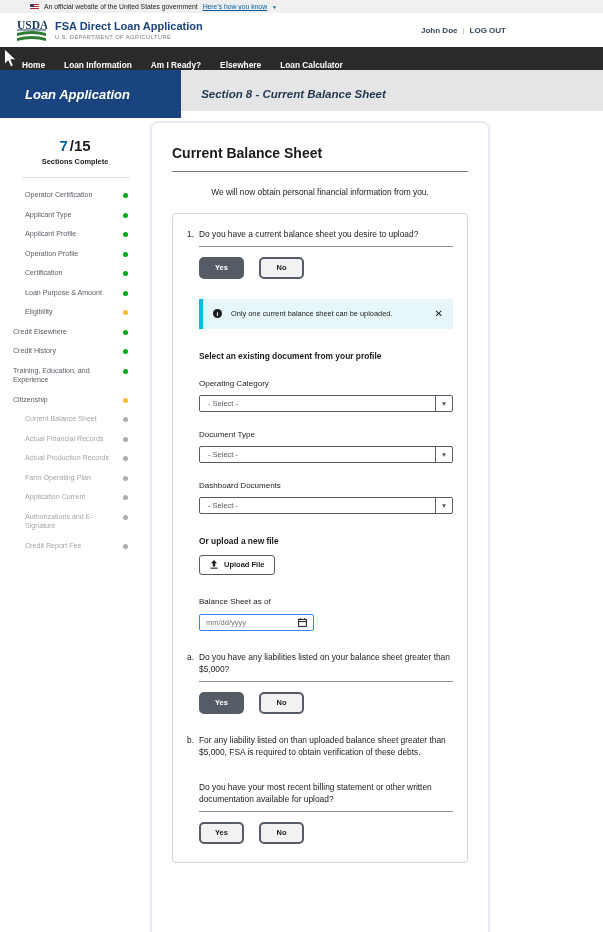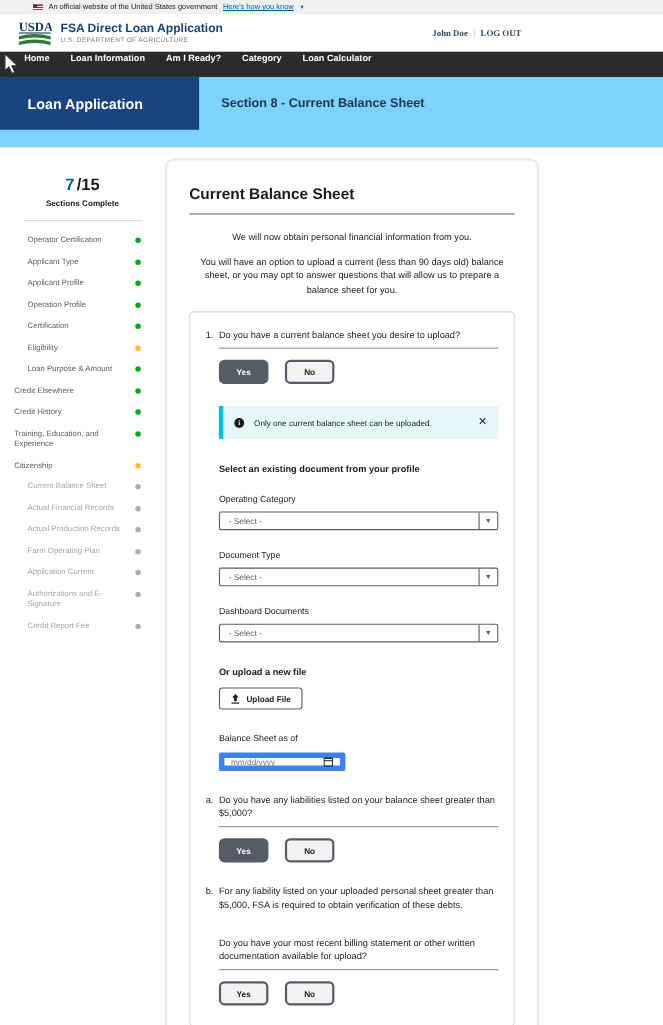--- a/index.html
+++ b/index.html
@@ -7,35 +7,35 @@
   body { font-family: "Liberation Sans", sans-serif; background: #fff; position: relative; color: #1b1b1b; }
 
   
   .gov-banner { height: 13px; background: #f0f0f0; display: flex; align-items: center; padding-left: 30px; gap: 5px; font-size: 6.8px; color: #1b1b1b; }
   .flag-icon { width: 9px; height: 5px; position: relative; background: repeating-linear-gradient(#b22234 0 1px, #fff 1px 2px); flex: none; }
   .flag-icon::after { content: ""; position: absolute; left: 0; top: 0; width: 4px; height: 2.6px; background: #3c3b6e; }
   .how-link { color: #005ea2; text-decoration: underline; cursor: pointer; }
   .how-chevron { color: #005ea2; font-size: 5px; }
 
   
-  .site-header { height: 34px; background: #fff; display: flex; align-items: center; padding: 0 44px 0 17px; }
+  .site-header { height: 34px; background: #fff; display: flex; align-items: center; padding: 0 12px 0 17px; }
   .logo-wrap { display: flex; align-items: center; cursor: pointer; }
   .title-block { margin-left: 8px; }
   .app-title { font-size: 11px; font-weight: 600; color: #1a4480; }
   .dept { font-size: 5.8px; color: #767a80; letter-spacing: .4px; margin-top: 2.5px; }
-  .header-right { margin-left: auto; display: flex; align-items: flex-start; gap: 5px; font-size: 8px; font-weight: bold; color: #31465a; padding-right: 85px; font-family: Liberation Serif, serif; }
+  .header-right { margin-left: auto; display: flex; align-items: flex-start; gap: 5px; font-size: 8px; font-weight: bold; color: #31465a; padding-right: 85px; }
   .header-sep { color: #aeb2b7; font-weight: normal; }
   .logout { cursor: pointer; }
 
   
-  .main-nav { height: 23px; background: #2a2a2b; display: flex; align-items: flex-start; gap: 19px; padding-left: 22px; }
+  .main-nav { height: 23px; background: #2a2a2b; display: flex; align-items: flex-end; gap: 19px; padding-left: 22px; }
   .nav-item { color: #fff; font-size: 8.3px; font-weight: bold; text-decoration: none; cursor: pointer; }
 
   
-  .section-row { height: 64px; background: #7dd3fc; position: relative; }
+  .section-row { height: 41px; background: #e5e5e5; position: relative; font-style: italic; }
   .section-left { position: absolute; left: 0; top: 0; width: 181px; height: 48px; background: #1a4480; color: #fff; font-weight: bold; font-size: 13px; display: flex; align-items: center; padding-left: 25px; }
   .section-title { position: absolute; left: 181px; top: 0; width: 225px; height: 48px; display: flex; align-items: center; justify-content: center; font-size: 11.5px; font-weight: bold; color: #1f3550; }
 
   
   .content { position: relative; height: 814px; }
 
   .sidebar { position: absolute; left: 0; top: 0; width: 150px; padding-top: 26px; }
   .progress { text-align: center; font-size: 15px; font-weight: bold; color: #1b1b1b; }
   .progress-current { color: #005ea2; margin-right: 2px; }
   .progress-label { text-align: center; font-size: 7.4px; font-weight: bold; margin-top: 3px; color: #1b1b1b; }
@@ -68,21 +68,21 @@
 
   .group-heading { font-size: 8.4px; font-weight: bold; color: #1b1b1b; margin: 22px 0 0 12px; }
   .field { margin: 18px 0 0 12px; }
   .field-label { font-size: 8px; color: #1b1b1b; }
   .select-box { display: flex; margin-top: 7px; height: 17px; border: 1px solid #565c65; border-radius: 2px; background: #fff; cursor: pointer; }
   .select-text { flex: 1; font-size: 7.5px; color: #565c65; display: flex; align-items: center; padding-left: 8px; }
   .select-arrow { width: 17px; border-left: 1px solid #565c65; display: flex; align-items: center; justify-content: center; color: #565c65; font-size: 6.5px; flex: none; }
 
   .upload-btn { display: inline-flex; align-items: center; gap: 6px; border: 1.5px solid #565c65; border-radius: 3px; background: #fff; height: 20px; padding: 0 10px; font-size: 7.5px; font-weight: 600; color: #1b1b1b; margin: 9px 0 0 12px; cursor: pointer; font-family: inherit; }
 
-  .date-wrap { margin: 8px 0 0 12px; width: 115px; height: 17px; border: 5px solid #3b82f6; border-radius: 2px; display: flex; align-items: center; padding: 0 6px; background: #fff; }
+  .date-wrap { margin: 8px 0 0 12px; width: 115px; height: 17px; border: 1px solid #3b82f6; border-radius: 2px; display: flex; align-items: center; padding: 0 6px; background: #fff; }
   .date-wrap input { border: none; outline: none; flex: 1; width: 60px; font-size: 7.5px; color: #71767a; font-family: inherit; background: transparent; }
   .cal-icon { flex: none; display: flex; cursor: pointer; }
 
   .qa-block { margin-top: 20px; }
 
   .mouse-cursor { position: absolute; left: 3px; top: 48px; z-index: 50; pointer-events: none; }
 </style>
 </head>
 <body>
 
@@ -110,21 +110,21 @@
     <span>John Doe</span>
     <span class="header-sep">|</span>
     <span class="logout">LOG OUT</span>
   </div>
 </div>
 
 <div class="main-nav">
     <a class="nav-item">Home</a>
     <a class="nav-item">Loan Information</a>
     <a class="nav-item">Am I Ready?</a>
-    <a class="nav-item">Category</a>
+    <a class="nav-item">Elsewhere</a>
     <a class="nav-item">Loan Calculator</a>
   </div>
 
 <svg class="mouse-cursor" width="16" height="21" viewBox="0 0 16 21">
   <path d="M1.5,1 L1.5,16.2 L5.2,12.8 L7.8,18.8 L10.4,17.6 L7.8,11.8 L13,11.8 Z" fill="#fff" stroke="#333" stroke-width="1"></path>
 </svg>
 
 <div class="section-row">
   <div class="section-left">Loan Application</div>
   <div class="section-title">Section 8 - Current Balance Sheet</div>
@@ -152,27 +152,27 @@
       <span class="dot" style="background: rgb(0, 169, 28);"></span>
     </div>
         <div class="side-item status-complete">
       <span class="label">Operation Profile</span>
       <span class="dot" style="background: rgb(0, 169, 28);"></span>
     </div>
         <div class="side-item status-complete">
       <span class="label">Certification</span>
       <span class="dot" style="background: rgb(0, 169, 28);"></span>
     </div>
+        <div class="side-item status-complete">
+      <span class="label">Loan Purpose &amp; Amount</span>
+      <span class="dot" style="background: rgb(0, 169, 28);"></span>
+    </div>
         <div class="side-item status-in_progress">
       <span class="label">Eligibility</span>
       <span class="dot" style="background: rgb(255, 190, 46);"></span>
-    </div>
-        <div class="side-item status-complete">
-      <span class="label">Loan Purpose &amp; Amount</span>
-      <span class="dot" style="background: rgb(0, 169, 28);"></span>
     </div>
         <div class="side-item status-complete indent">
       <span class="label">Credit Elsewhere</span>
       <span class="dot" style="background: rgb(0, 169, 28);"></span>
     </div>
         <div class="side-item status-complete indent">
       <span class="label">Credit History</span>
       <span class="dot" style="background: rgb(0, 169, 28);"></span>
     </div>
         <div class="side-item status-complete indent">
@@ -211,21 +211,20 @@
       <span class="label">Credit Report Fee</span>
       <span class="dot" style="background: rgb(169, 174, 177);"></span>
     </div>
       </div>
   </div>
 
   <div class="card">
     <div class="card-title">Current Balance Sheet</div>
     <hr class="title-hr">
     <p class="intro">We will now obtain personal financial information from you.</p>
-    <p class="intro">You will have an option to upload a current (less than 90 days old) balance sheet, or you may opt to answer questions that will allow us to prepare a balance sheet for you.</p>
 
     <div class="qbox">
       
       <div class="qrow">
         <span class="qnum">1.</span>
         <span class="qbody">
           <span>Do you have a current balance sheet you desire to upload?</span>
           <hr class="qline">
         </span>
       </div>
@@ -304,21 +303,21 @@
       </div>
       <div class="ynrow">
         <button class="yn-btn selected">Yes</button>
         <button class="yn-btn">No</button>
       </div>
 
       
       <div class="qrow qa-block">
         <span class="qnum">b.</span>
         <span class="qbody">
-          <p>For any liability listed on your uploaded personal sheet greater than $5,000, FSA is required to obtain verification of these debts.</p>
+          <p>For any liability listed on than uploaded balance sheet greater than $5,000, FSA is required to obtain verification of these debts.</p>
           <p>Do you have your most recent billing statement or other written documentation available for upload?</p>
           <hr class="qline">
         </span>
       </div>
       <div class="ynrow">
         <button class="yn-btn">Yes</button>
         <button class="yn-btn">No</button>
       </div>
     </div>
 

